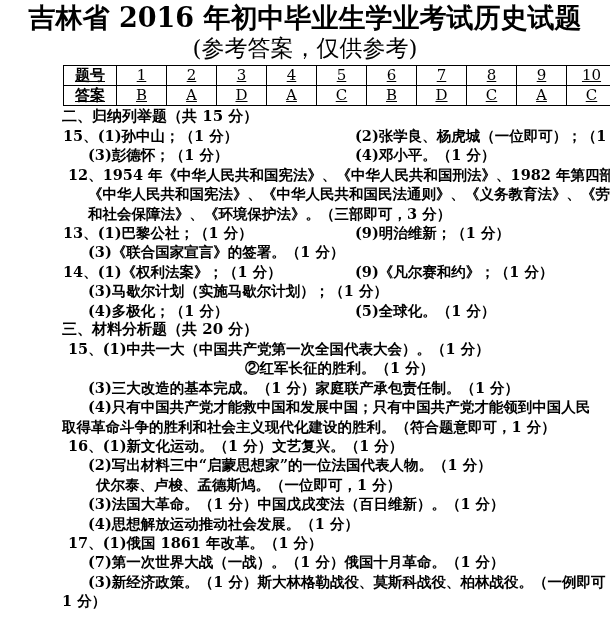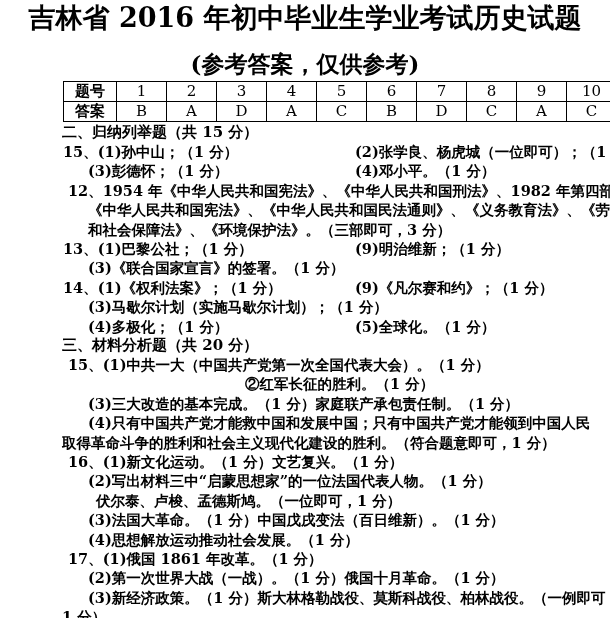--- a/index.html
+++ b/index.html
@@ -27,39 +27,40 @@
     text-align: center;
     font-weight: bold;
     font-size: 27px;
     line-height: 30px;
     letter-spacing: 0px;
     margin: 3px 0 0 0;
     white-space: nowrap;
   }
   .doc-subtitle {
     text-align: center;
-    font-weight: bold;
+    font-weight: normal;
     font-size: 23px;
     line-height: 30px;
-    margin: 16px 0 2px 0;
+    margin: 0 0 2px 0;
     white-space: nowrap;
   }
 
   
   .section-head {
     font-weight: bold;
     font-size: 15px;
     line-height: 19px;
     margin-left: 62px;
     white-space: nowrap;
   }
 
   
   .answer-table-wrap {
     margin: 2px 0 1px 63px;
+    text-decoration: underline;
   }
   table.answer-table {
     border-collapse: collapse;
     table-layout: fixed;
     width: 492px;
   }
   table.answer-table td,
   table.answer-table th {
     border: 1px solid #000000;
     text-align: center;
@@ -227,17 +228,17 @@
   <div class="qline indent1">(4)只有中国共产党才能救中国和发展中国；只有中国共产党才能领到中国人民</div>
   <div class="qline flush">取得革命斗争的胜利和社会主义现代化建设的胜利。（符合题意即可，1 分）</div>
 
   <div class="qline numbered"><span class="qnum">16、</span><span>(1)新文化运动。（1 分）文艺复兴。（1 分）</span></div>
   <div class="qline indent1">(2)写出材料三中“启蒙思想家”的一位法国代表人物。（1 分）</div>
   <div class="qline indent2">伏尔泰、卢梭、孟德斯鸠。（一位即可，1 分）</div>
   <div class="qline indent1">(3)法国大革命。（1 分）中国戊戌变法（百日维新）。（1 分）</div>
   <div class="qline indent1">(4)思想解放运动推动社会发展。（1 分）</div>
 
   <div class="qline numbered"><span class="qnum">17、</span><span>(1)俄国 1861 年改革。（1 分）</span></div>
-  <div class="qline indent1">(2)第一次世界大战（一战）。（1 分）俄国十月革命。（1 分）</div>
+  <div class="qline indent1">(7)第一次世界大战（一战）。（1 分）俄国十月革命。（1 分）</div>
   <div class="qline indent1">(3)新经济政策。（1 分）斯大林格勒战役、莫斯科战役、柏林战役。（一例即可，</div>
   <div class="qline flush">1 分）</div>
 
 </div>
 
 </body></html>

